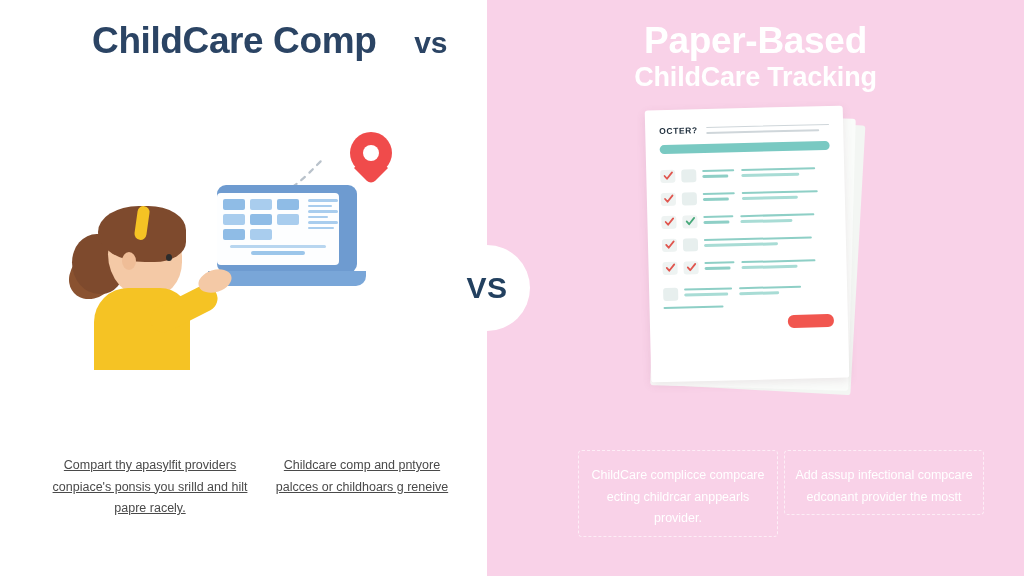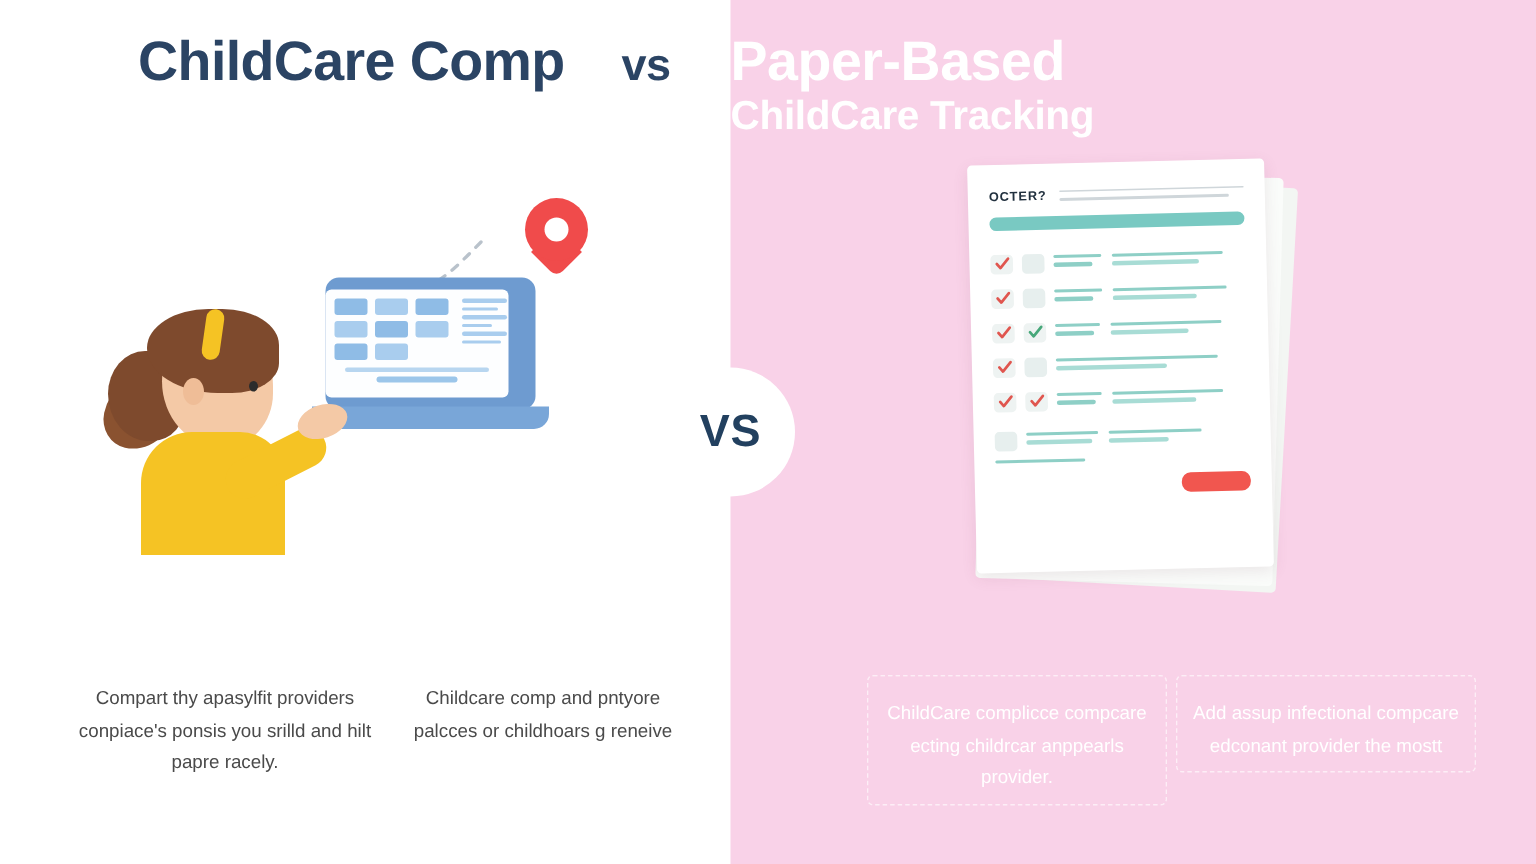--- a/index.html
+++ b/index.html
@@ -17,21 +17,21 @@
   
   .title-left{
     position:absolute;left:0;top:20px;width:487px;
     text-align:center;
     color:#2b4464;font-size:37px;font-weight:bold;letter-spacing:-0.4px;
     white-space:nowrap;
     padding-left:26px;
   }
   .title-left .vs-inline{margin-left:38px;font-size:30px;}
   .title-right{
-    position:absolute;left:487px;top:20px;width:537px;text-align:left;
+    position:absolute;left:487px;top:20px;width:537px;text-align:center;
     color:#ffffff;
   }
   .title-right .l1{font-size:37px;font-weight:bold;letter-spacing:-0.3px;line-height:1.12;}
   .title-right .l2{font-size:27px;font-weight:bold;letter-spacing:-0.2px;line-height:1.25;}
 
   
   .vs-badge{
     position:absolute;left:487px;top:288px;transform:translate(-50%,-50%);
     width:86px;height:86px;border-radius:50%;
     background:#ffffff;
@@ -120,21 +120,21 @@
   .lcol{display:flex;flex-direction:column;gap:3px;}
   .ln{height:2.3px;background:#8ecfc6;border-radius:2px;}
   .ln.pale{background:#a8dcd5;}
   .doc-foot{margin-top:13px;display:flex;align-items:flex-start;gap:6px;}
   .foot-lines{display:flex;gap:7px;flex:1;padding-top:1px;}
   .btn-red{margin-top:9px;margin-left:auto;width:46px;height:13px;background:#f1564f;border-radius:6px;}
   .foot-last{margin-top:-6px;width:60px;height:2.3px;background:#8ecfc6;border-radius:2px;}
 
   
   .cap{position:absolute;font-size:12.5px;line-height:1.72;text-align:center;}
-  .cap.dark{color:#4a4a4a;}
+  .cap.dark{color:#4a4a4a;text-decoration:underline;}
   .cap.light{color:#ffffff;}
   .cap.l1{left:50px;top:455px;width:200px;}
   .cap.l2{left:262px;top:455px;width:200px;}
   .cap.r1{left:578px;top:450px;width:200px;padding:14px 6px 6px;border:1px dashed rgba(255,255,255,0.62);border-radius:4px;box-sizing:border-box;}
   .cap.r2{left:784px;top:450px;width:200px;padding:14px 6px 6px;border:1px dashed rgba(255,255,255,0.62);border-radius:4px;box-sizing:border-box;}
 </style>
 </head>
 <body>
 
 <div class="stage">

